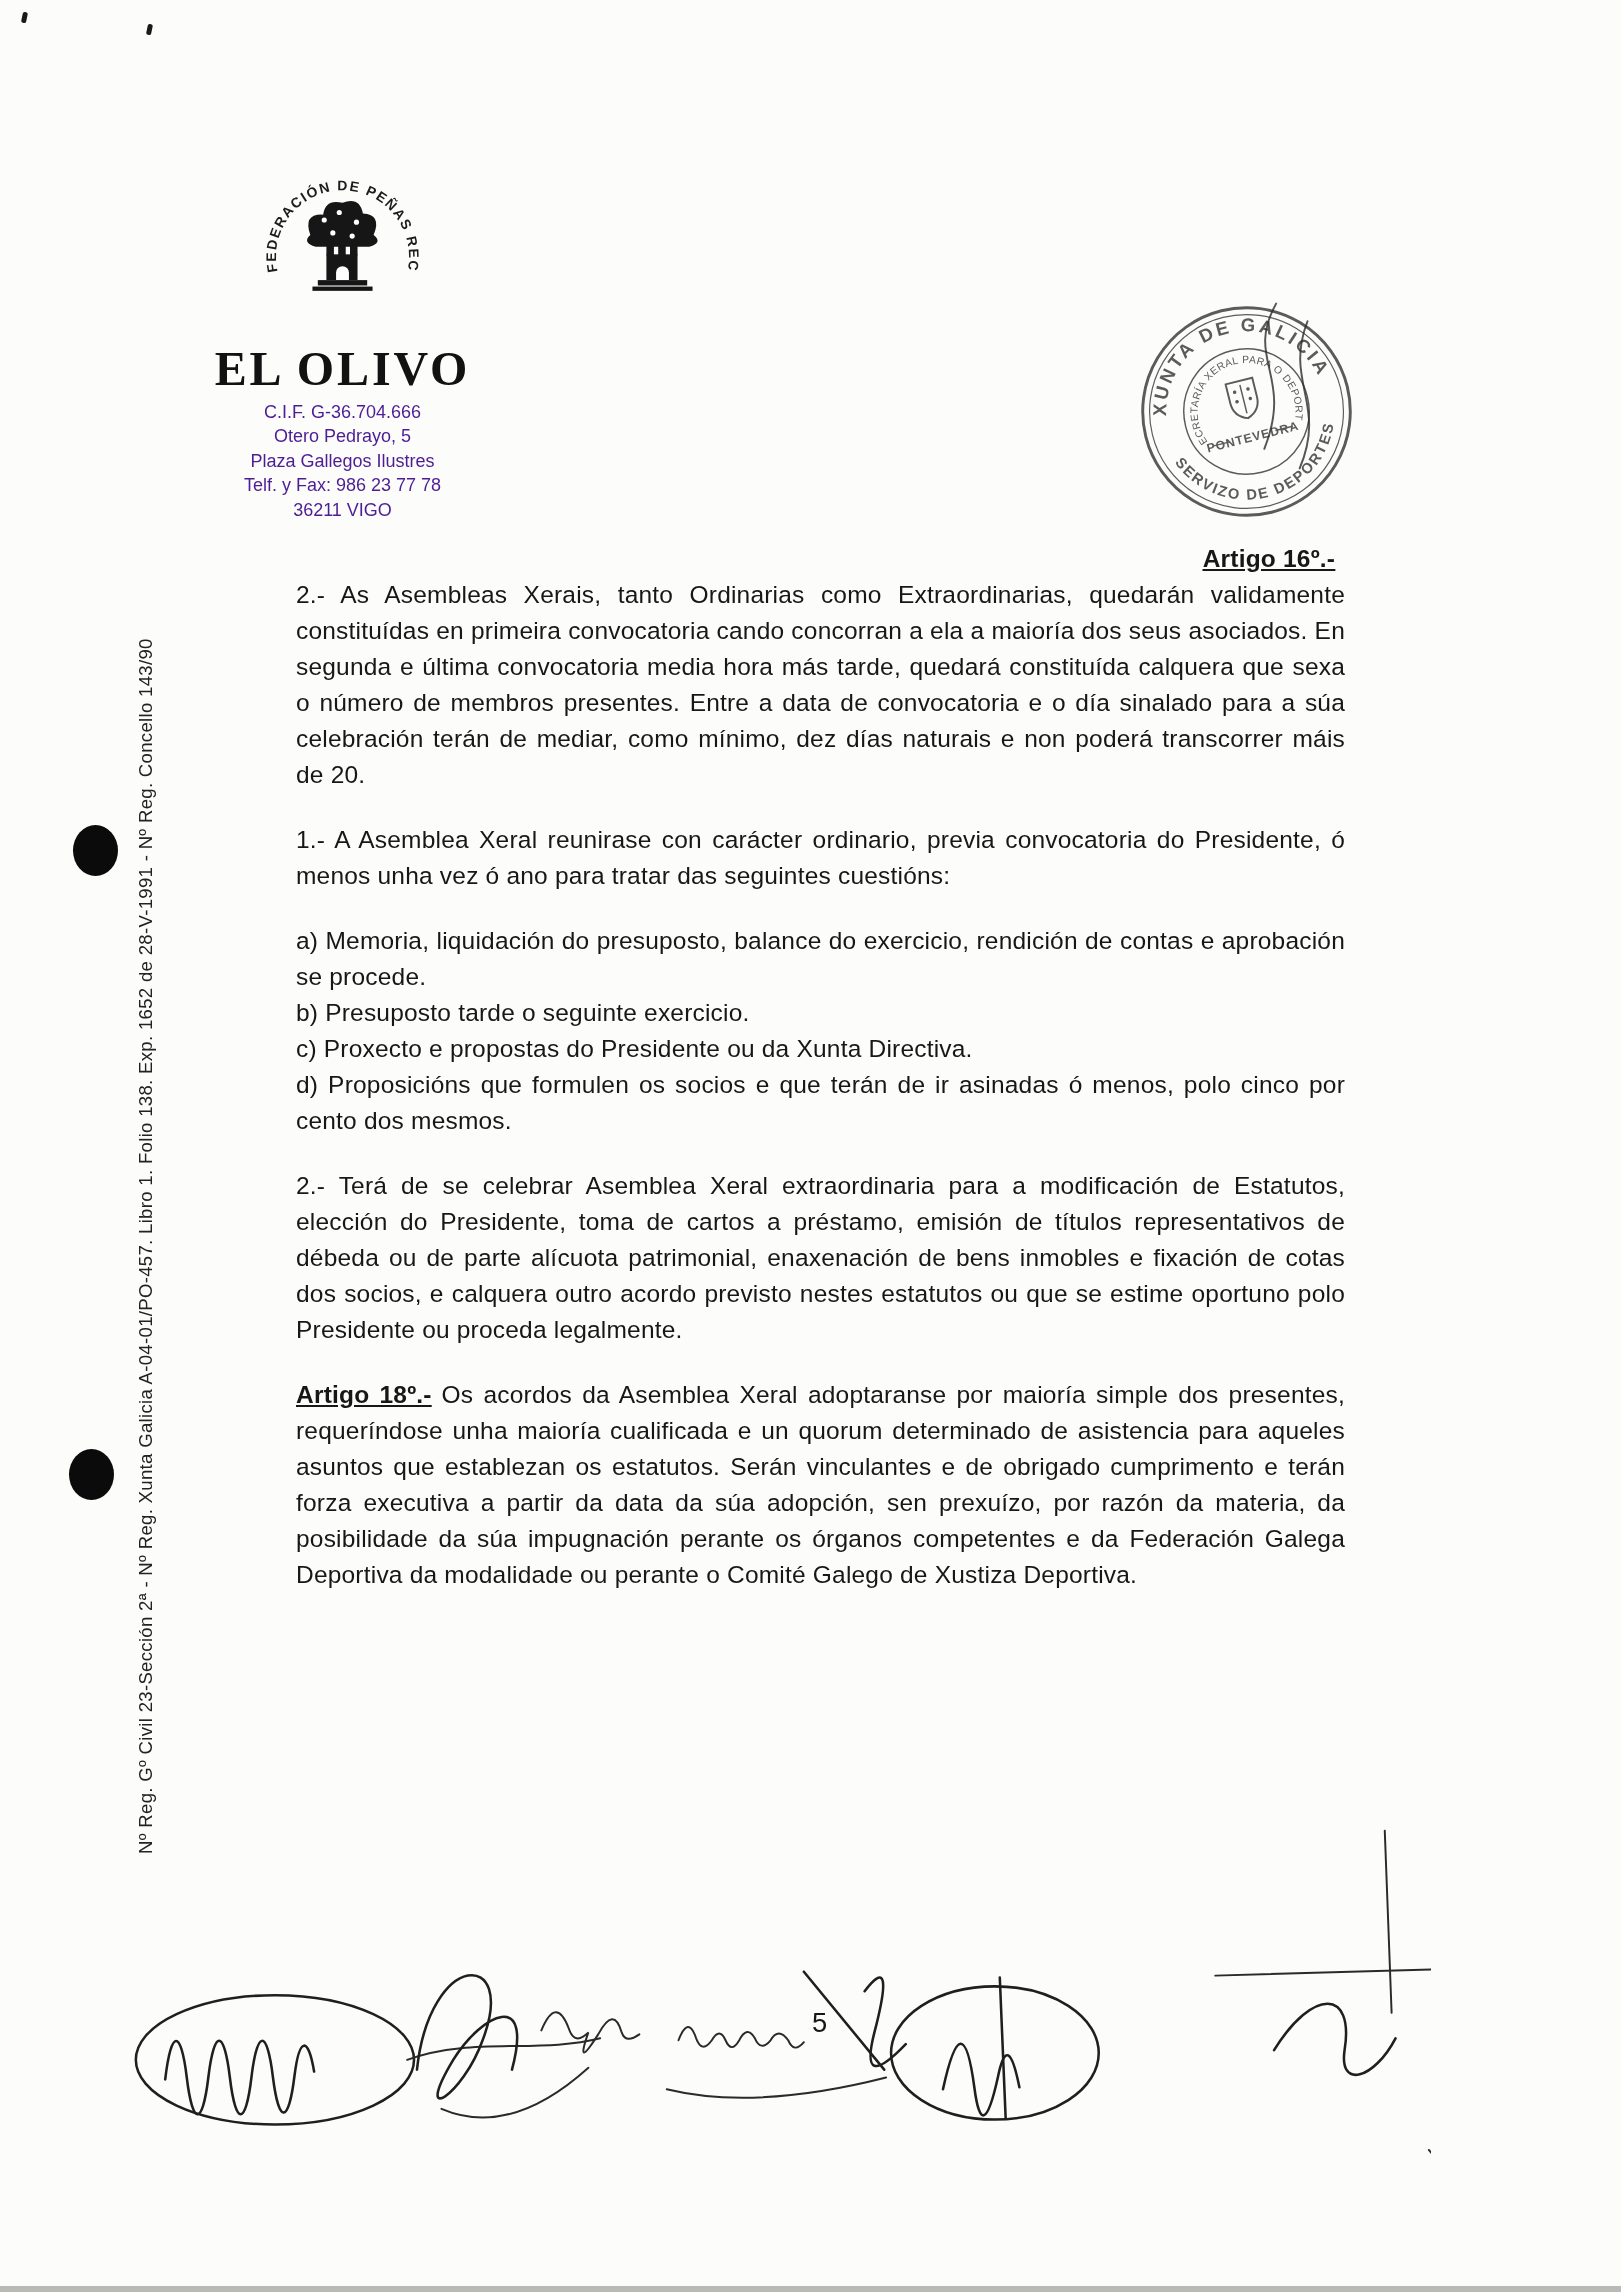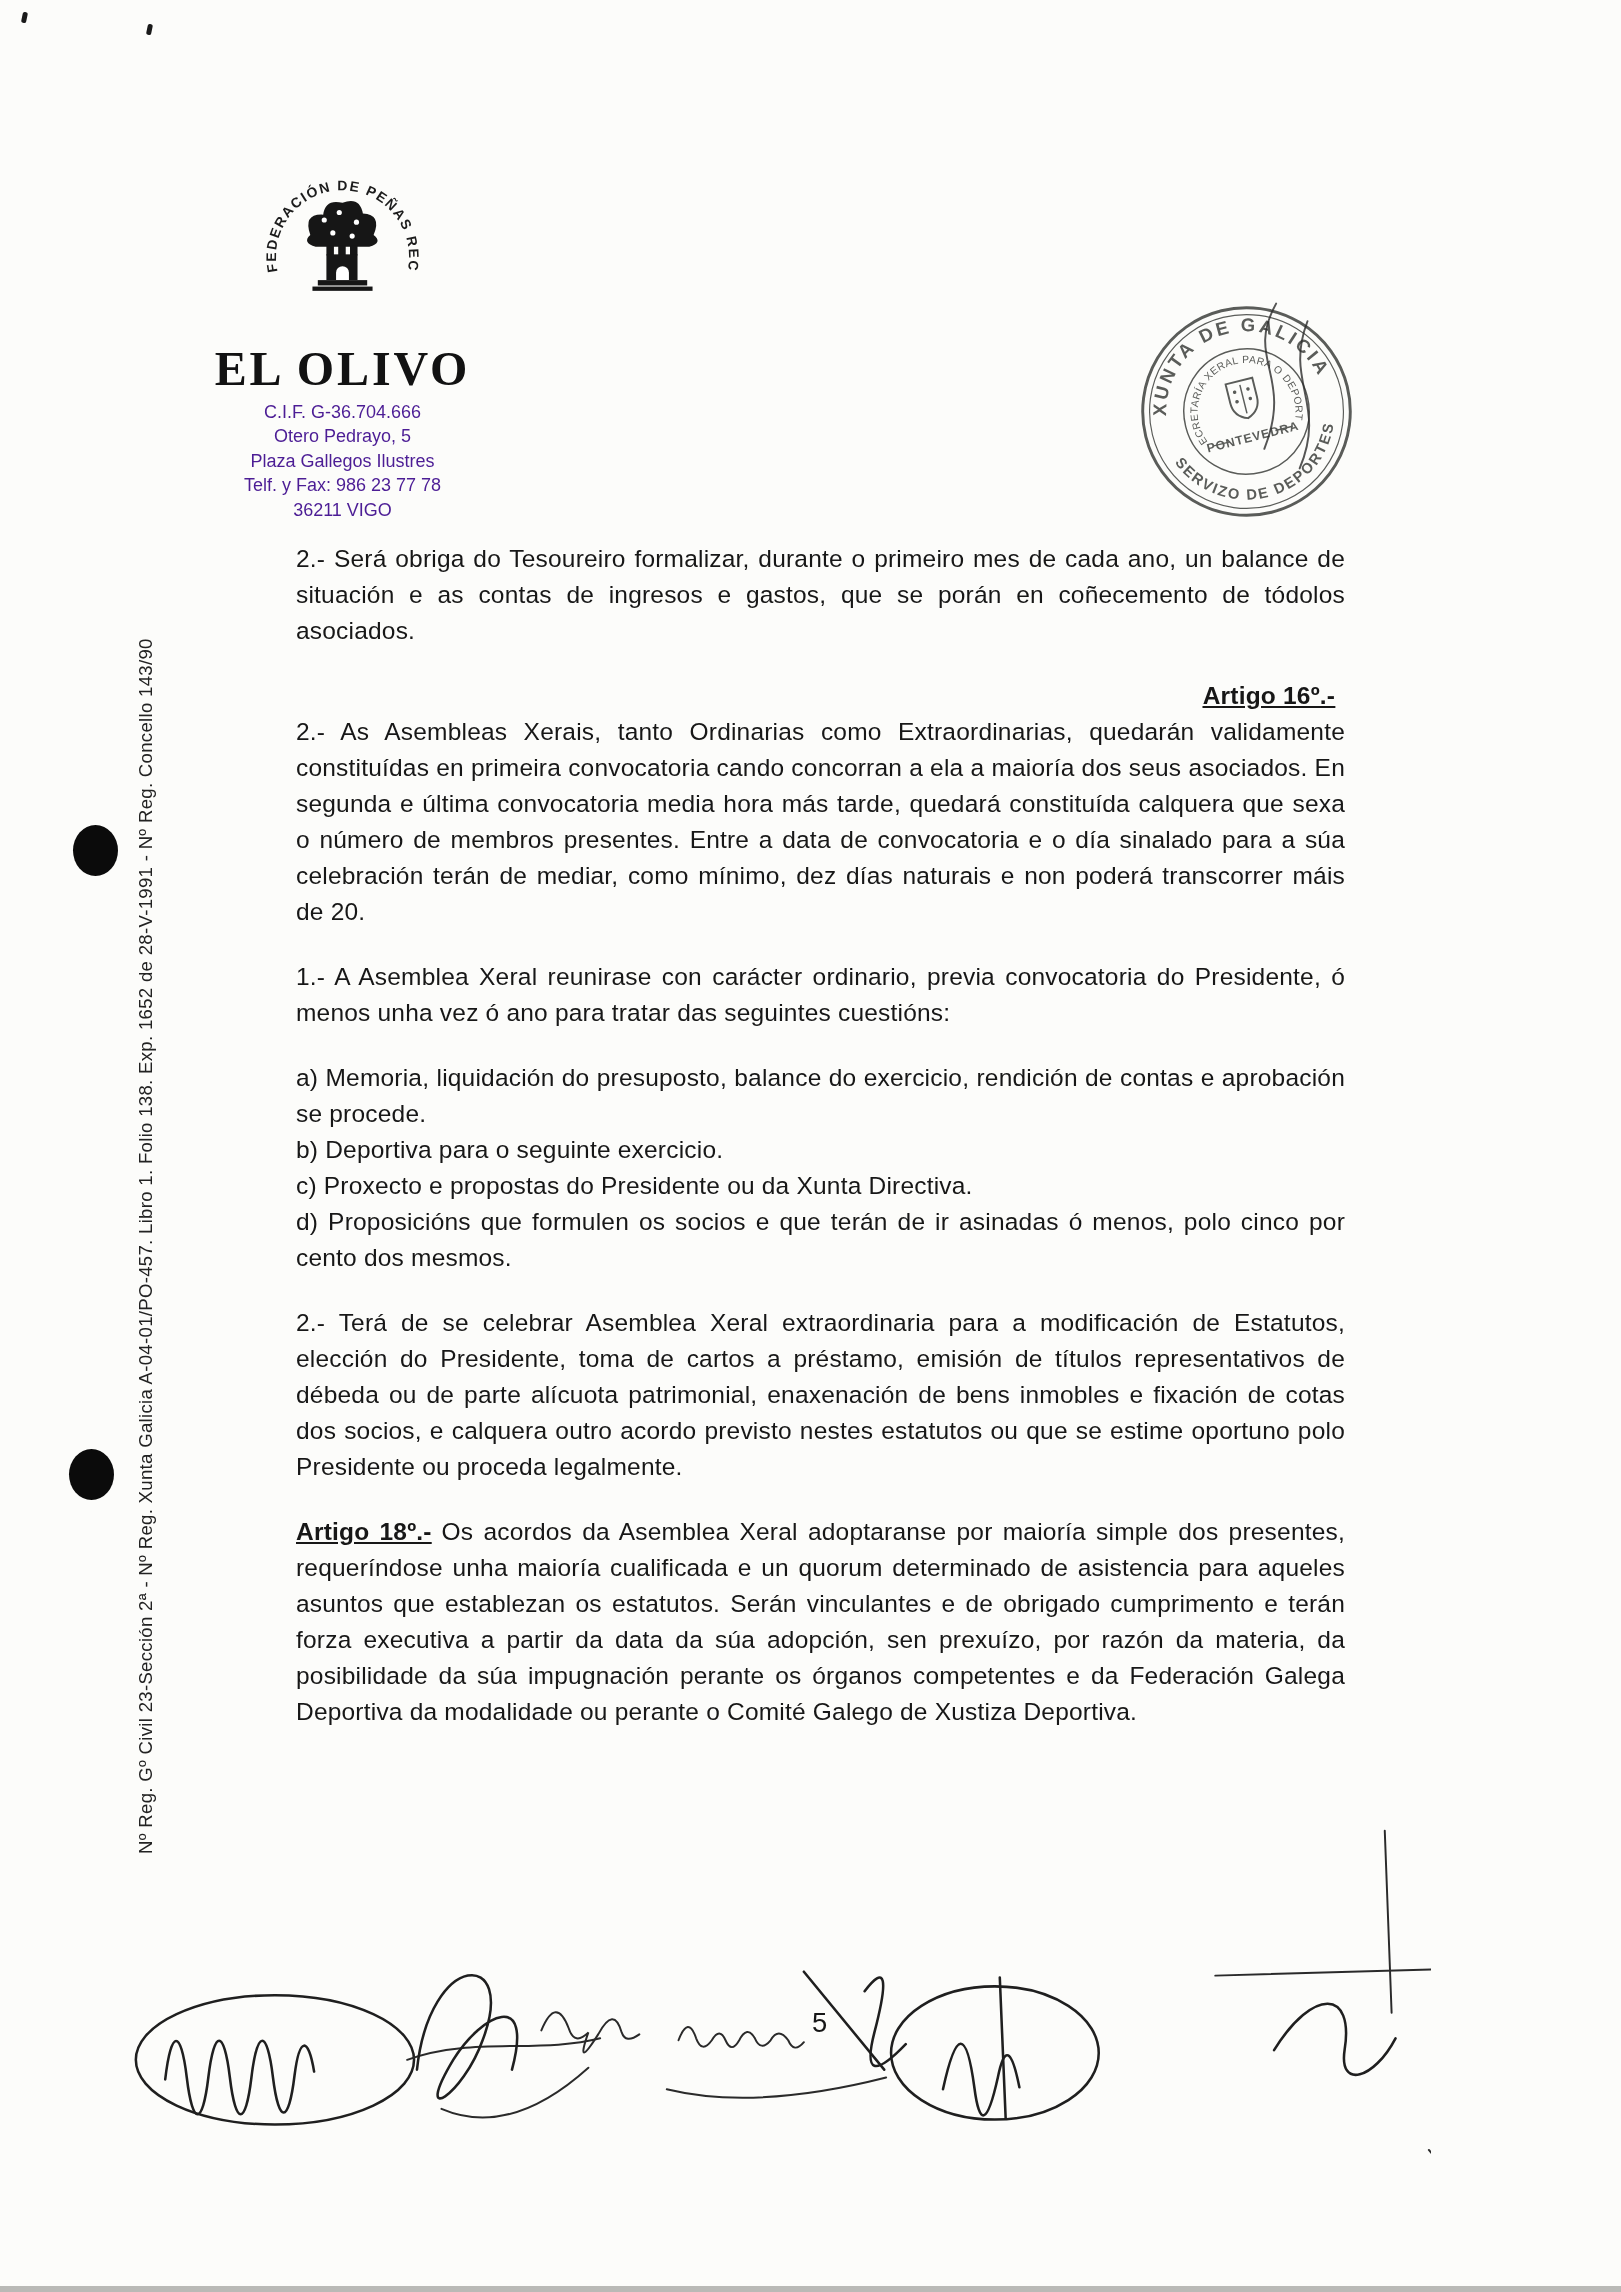--- a/index.html
+++ b/index.html
@@ -192,30 +192,29 @@
   </div>
 
   <svg class="stamp-overlay-sig" viewBox="0 0 260 260">
     <path class="sig-thin" d="M150,20 C118,78 168,92 138,168" opacity="0.8"></path>
     <path class="sig-thin" d="M182,38 C158,100 202,122 174,188" opacity="0.8"></path>
   </svg>
 
   <div class="margin-note">Nº Reg. Gº Civil 23-Sección 2ª - Nº Reg. Xunta Galicia A-04-01/PO-457. Libro 1. Folio 138. Exp. 1652 de 28-V-1991 - Nº Reg. Concello 143/90</div>
 
   <div class="doc-body">
-    <p class="gap-after">2.- Será obriga do Tesoureiro formalizar, durante o primeiro mes de cada ano, un balance de situación e as contas de ingresos e gastos, que se porán en coñecemento de tódolos asociados.</p>
 
     <p class="heading-line"><span class="art-heading">Artigo 16º.-</span></p>
     <p class="gap-after">2.- As Asembleas Xerais, tanto Ordinarias como Extraordinarias, quedarán validamente constituídas en primeira convocatoria cando concorran a ela a maioría dos seus asociados. En segunda e última convocatoria media hora más tarde, quedará constituída calquera que sexa o número de membros presentes. Entre a data de convocatoria e o día sinalado para a súa celebración terán de mediar, como mínimo, dez días naturais e non poderá transcorrer máis de 20.</p>
 
 
     <p class="gap-after">1.- A Asemblea Xeral reunirase con carácter ordinario, previa convocatoria do Presidente, ó menos unha vez ó ano para tratar das seguintes cuestións:</p>
 
     <p>a) Memoria, liquidación do presuposto, balance do exercicio, rendición de contas e aprobación se procede.</p>
-    <p>b) Deportiva para o seguinte exercicio.</p>
+    <p>b) Presuposto tarde o seguinte exercicio.</p>
     <p>c) Proxecto e propostas do Presidente ou da Xunta Directiva.</p>
     <p class="gap-after">d) Proposicións que formulen os socios e que terán de ir asinadas ó menos, polo cinco por cento dos mesmos.</p>
 
     <p class="gap-after">2.- Terá de se celebrar Asemblea Xeral extraordinaria para a modificación de Estatutos, elección do Presidente, toma de cartos a préstamo, emisión de títulos representativos de débeda ou de parte alícuota patrimonial, enaxenación de bens inmobles e fixación de cotas dos socios, e calquera outro acordo previsto nestes estatutos ou que se estime oportuno polo Presidente ou proceda legalmente.</p>
 
     <p><span class="art-heading">Artigo 18º.-</span><span>Os acordos da Asemblea Xeral adoptaranse por maioría simple dos presentes, requeríndose unha maioría cualificada e un quorum determinado de asistencia para aqueles asuntos que establezan os estatutos. Serán vinculantes e de obrigado cumprimento e terán forza executiva a partir da data da súa adopción, sen prexuízo, por razón da materia, da posibilidade da súa impugnación perante os órganos competentes e da Federación Galega Deportiva da modalidade ou perante o Comité Galego de Xustiza Deportiva.</span></p>
   </div>
 
   <svg class="signatures" viewBox="0 0 1340 440">
 

